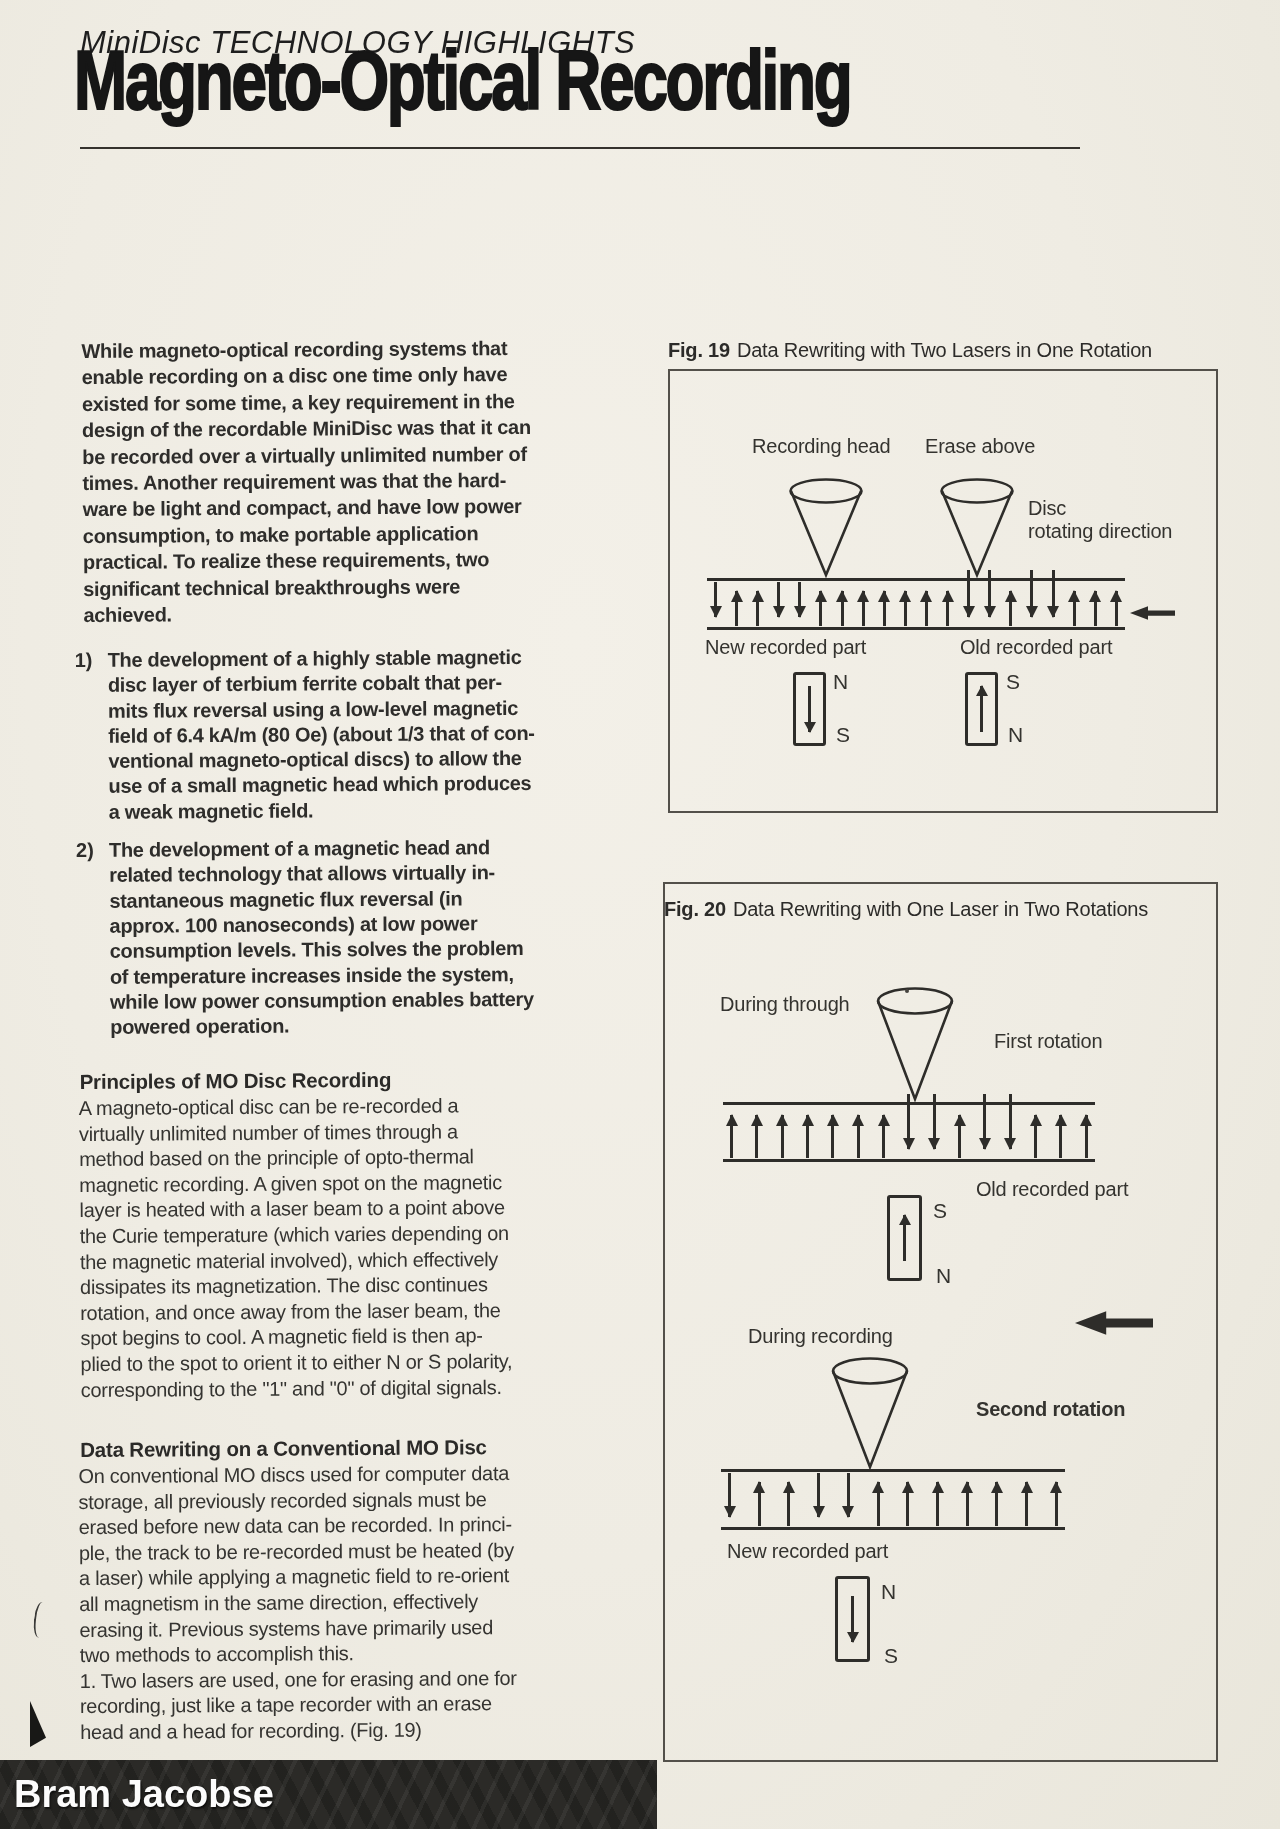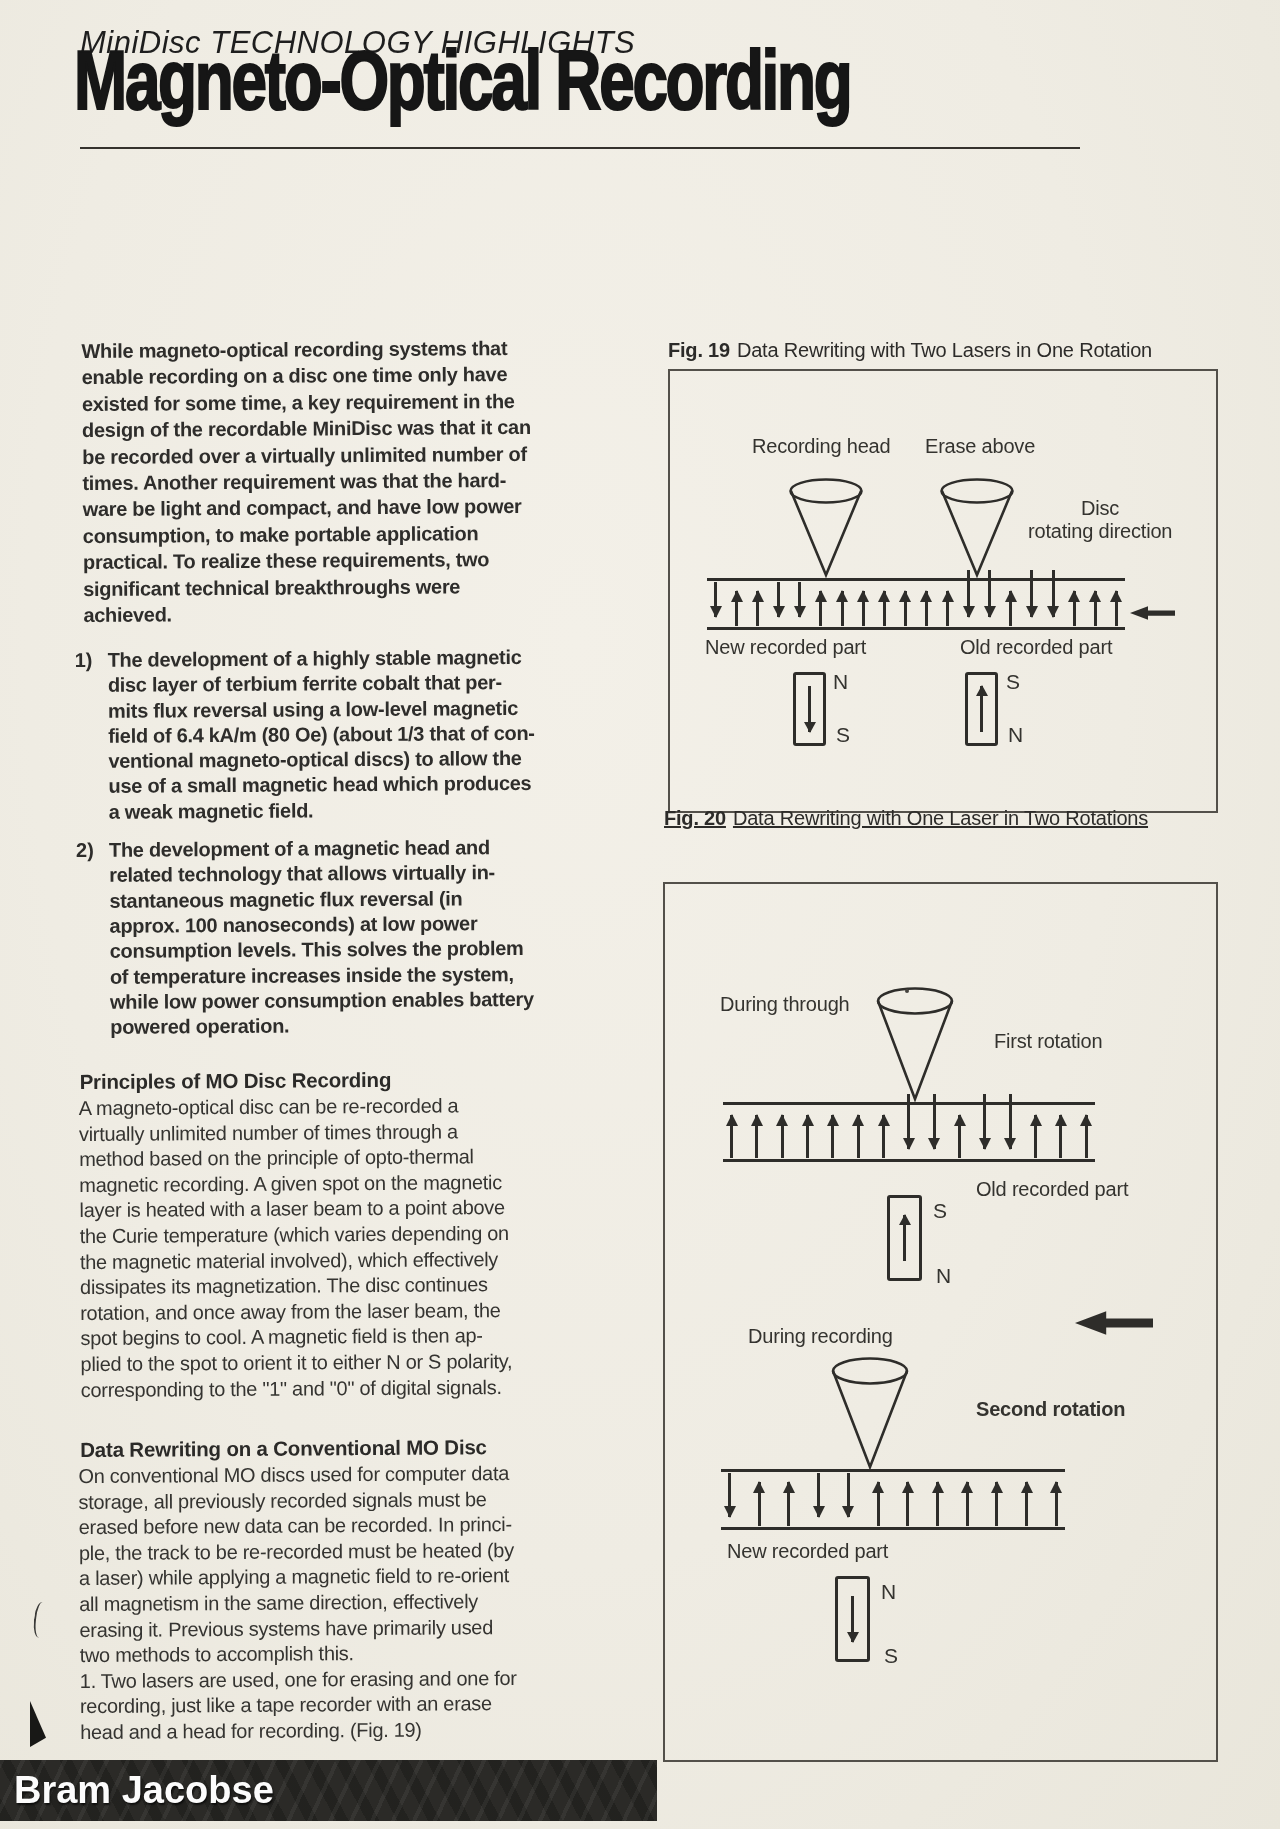--- a/index.html
+++ b/index.html
@@ -62,25 +62,25 @@
   
   .fig-caption{
     position:absolute;font-size:20px;color:#2c2b29;white-space:nowrap;letter-spacing:-0.2px;
   }
   .fig-caption b{margin-right:7px;}
   .figbox{
     position:absolute;border:2px solid #53504a;background:transparent;
   }
   .fig19-caption{left:668px;top:339px;}
   .fig19-box{left:668px;top:369px;width:546px;height:440px;}
-  .fig20-caption{left:664px;top:807px;text-decoration:underline;}
+  .fig20-caption{left:664px;top:898px;}
   .fig20-box{left:663px;top:882px;width:551px;height:876px;}
   .flabel{
     position:absolute;font-size:20px;color:#34332f;letter-spacing:-0.2px;
-    white-space:pre-line;line-height:23px;text-align:center;
+    white-space:pre-line;line-height:23px;
   }
   .cone{position:absolute;}
   .track{
     position:absolute;
     border-top:3px solid #2e2d2a;border-bottom:3px solid #2e2d2a;
     display:flex;justify-content:space-between;align-items:stretch;
     padding:0 7px;box-sizing:border-box;
   }
   .tarr{flex:0 0 3px;background:#2e2d2a;position:relative;}
   .tarr.u{margin-top:10px;margin-bottom:1px;}
@@ -100,21 +100,21 @@
   .varr::after{
     content:"";position:absolute;left:50%;transform:translateX(-50%);
     border-left:6px solid transparent;border-right:6px solid transparent;
   }
   .magnet.up .varr::after{top:-1px;border-bottom:11px solid #2e2d2a;}
   .magnet.down .varr::after{bottom:-1px;border-top:11px solid #2e2d2a;}
   .pole{position:absolute;font-size:21px;color:#34332f;}
   .thick-arrow{position:absolute;}
   
   .footer{
-    position:absolute;left:0;top:1760px;width:657px;height:61px;
+    position:absolute;left:0;top:1760px;width:657px;height:69px;
     background-color:#2b2a27;
     background-image:
       repeating-linear-gradient(115deg, rgba(255,255,255,0.05) 0 4px, transparent 4px 19px),
       repeating-linear-gradient(62deg, rgba(0,0,0,0.20) 0 11px, transparent 11px 27px);
     display:flex;align-items:center;
   }
   .footer-name{
     font-weight:bold;font-size:38px;color:#fcfcfc;letter-spacing:0px;
     margin-left:14px;text-shadow:1px 2px 2px rgba(0,0,0,0.65);white-space:nowrap;
   }

